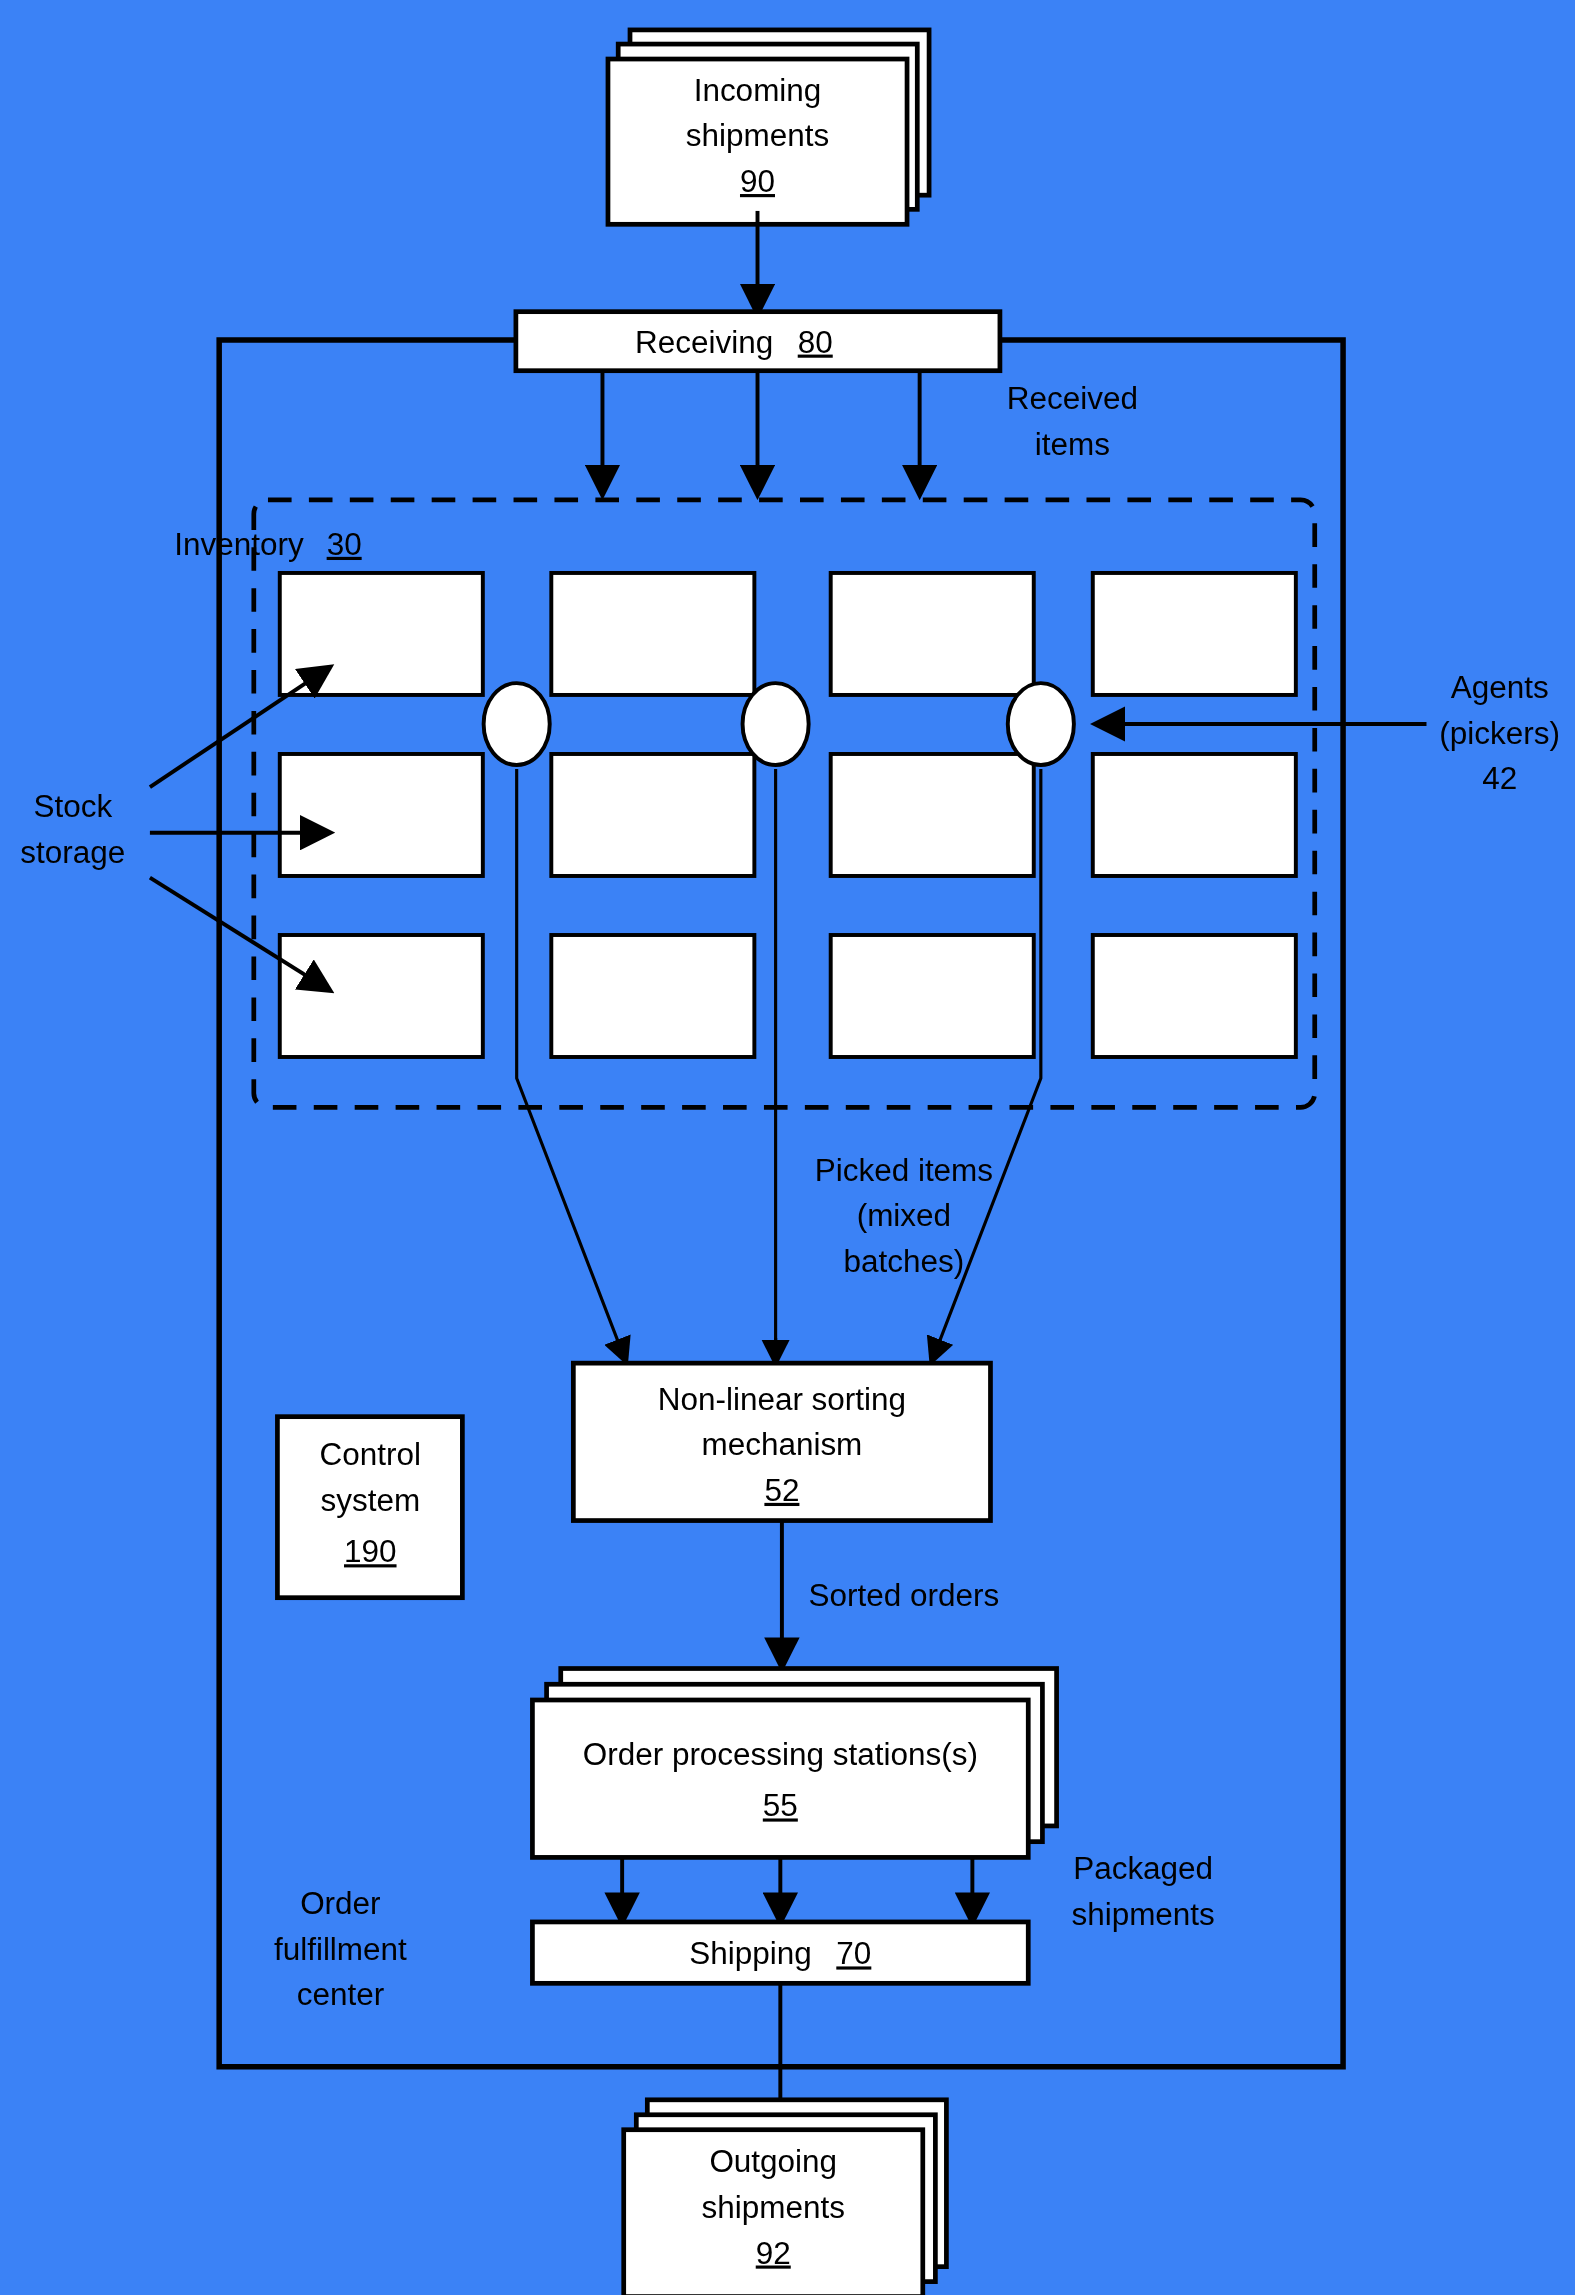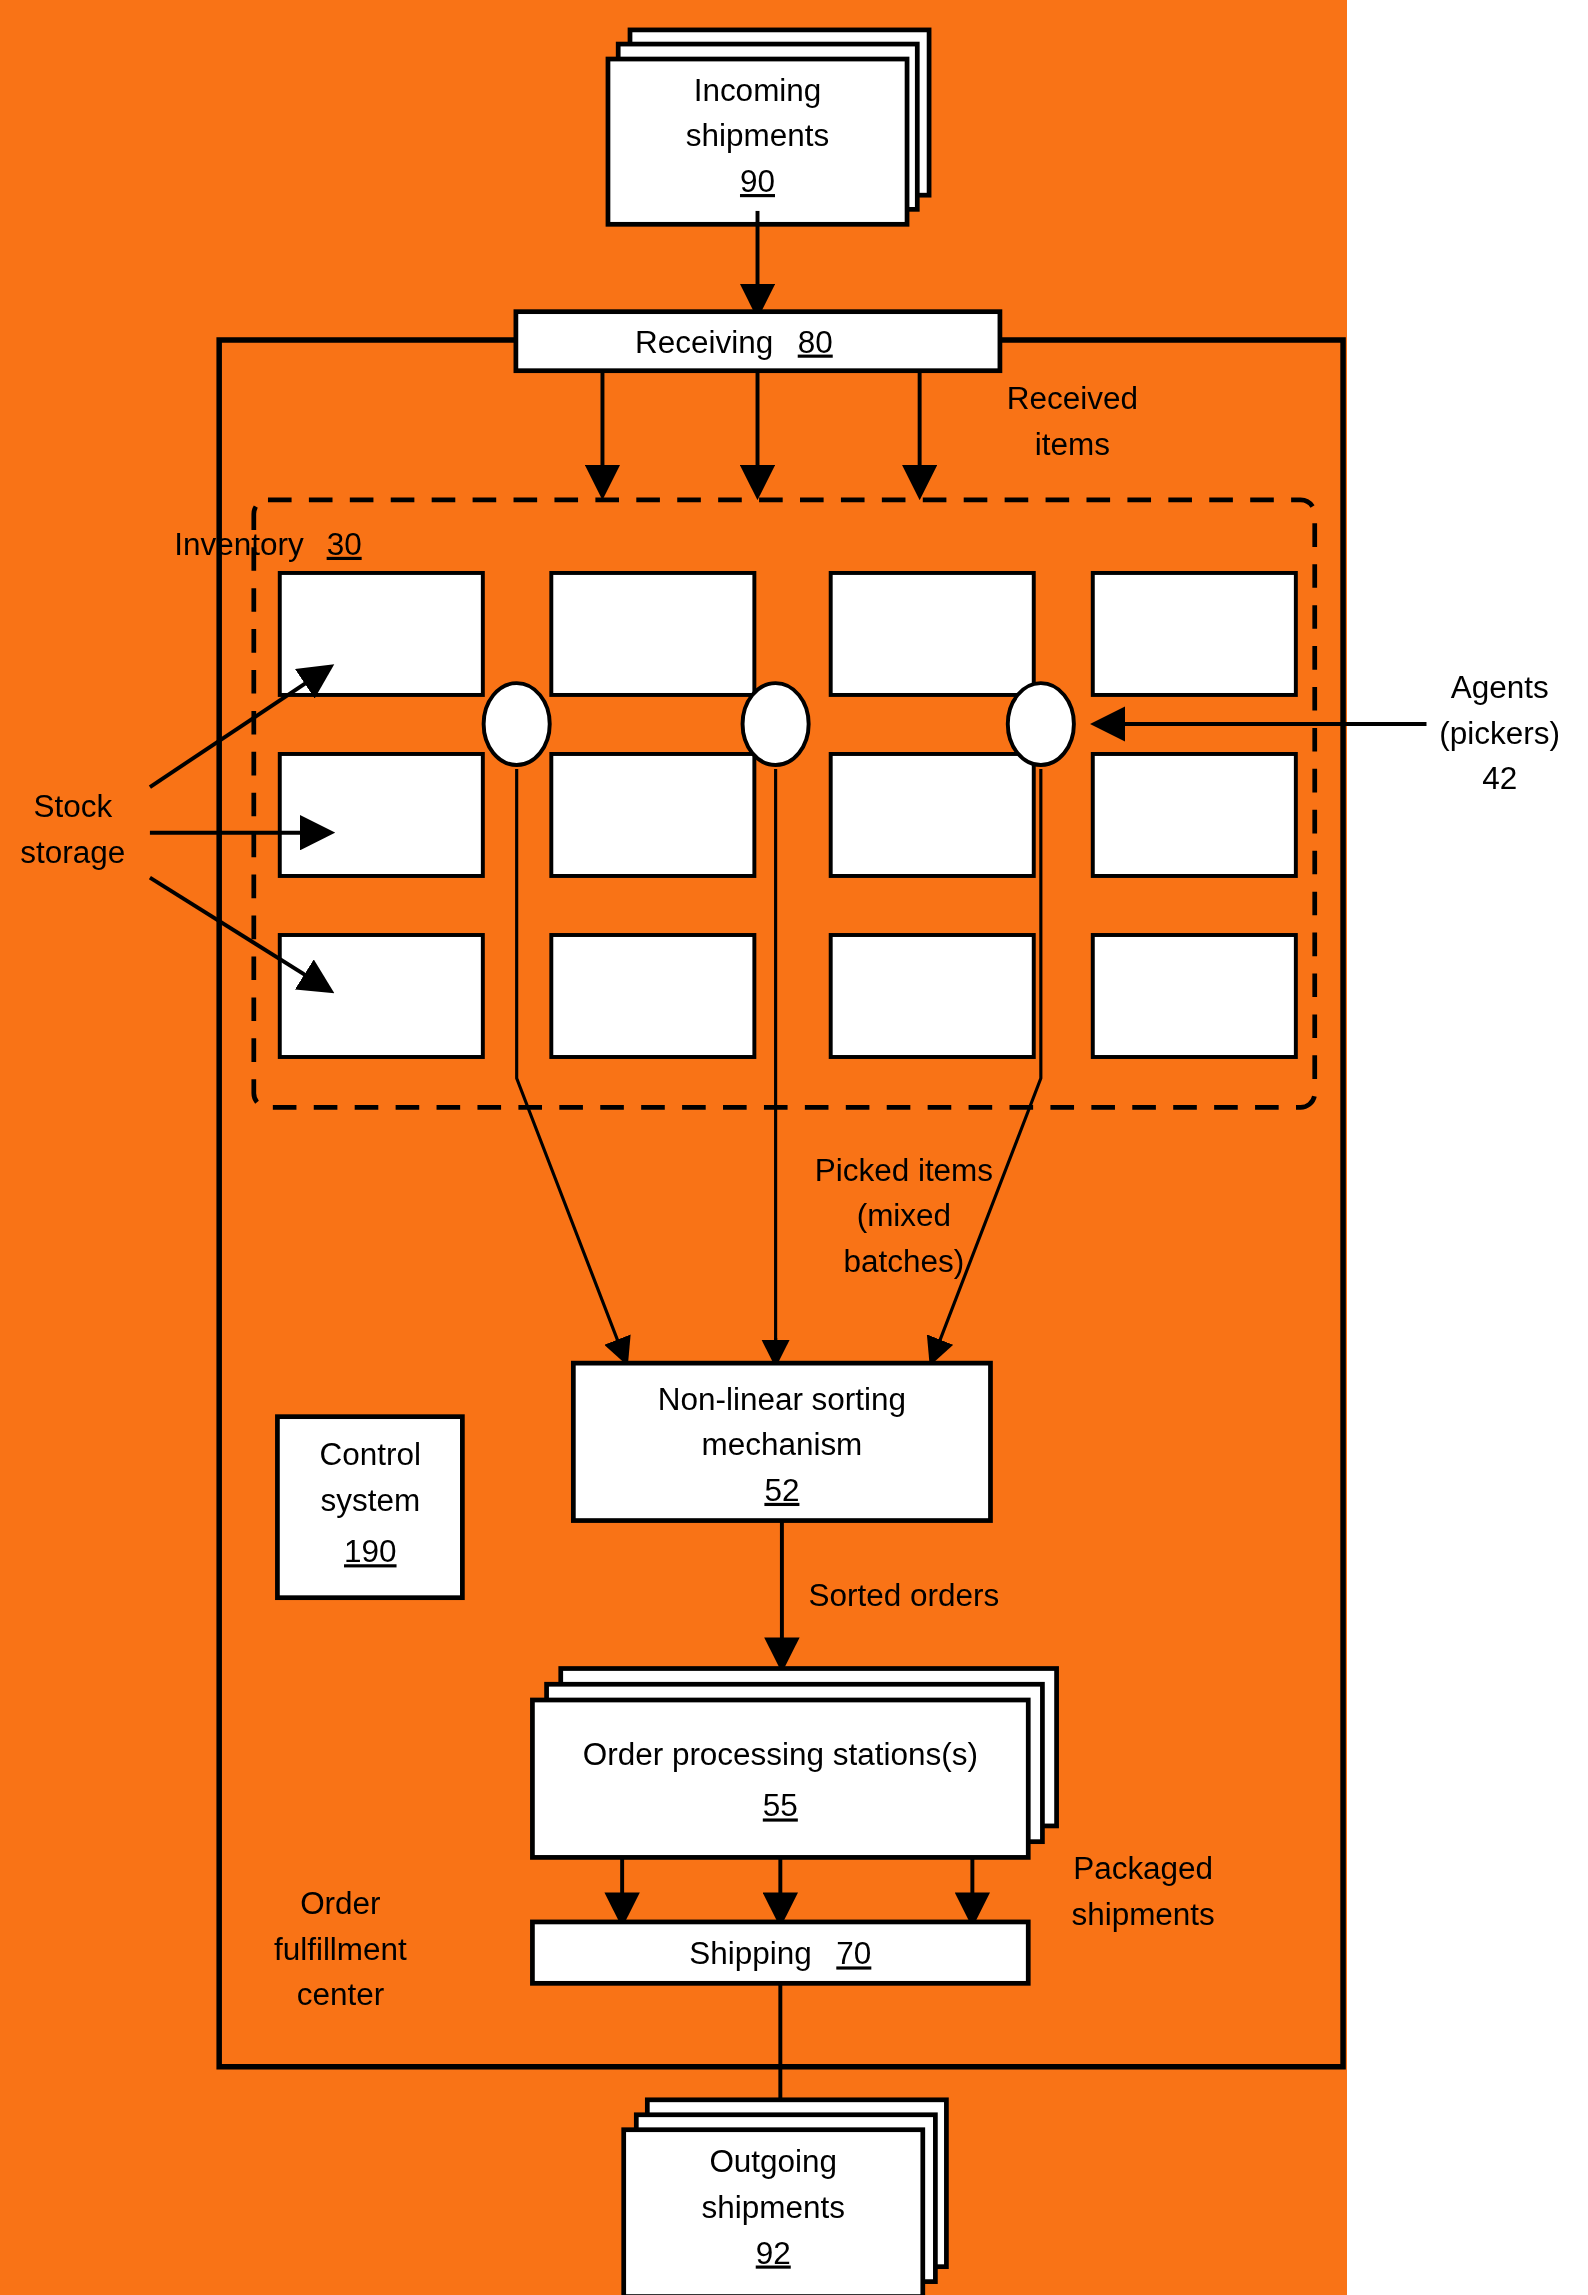--- a/index.html
+++ b/index.html
@@ -9,23 +9,23 @@
     background: #ffffff;
   }
   body {
     width: 1589px;
     height: 2295px;
     font-family: "Liberation Sans", sans-serif;
     overflow: hidden;
   }
   #figure-root {
     position: relative;
-    width: 1347px;
+    width: 1575px;
     height: 2295px;
-    background: #f97316;
+    background: #3b82f6;
   }
   svg#diagram {
     display: block;
     width: 1589px;
     height: 2295px;
   }
   svg#diagram text {
     font-family: "Liberation Sans", sans-serif;
     fill: #000000;
     text-anchor: middle;

